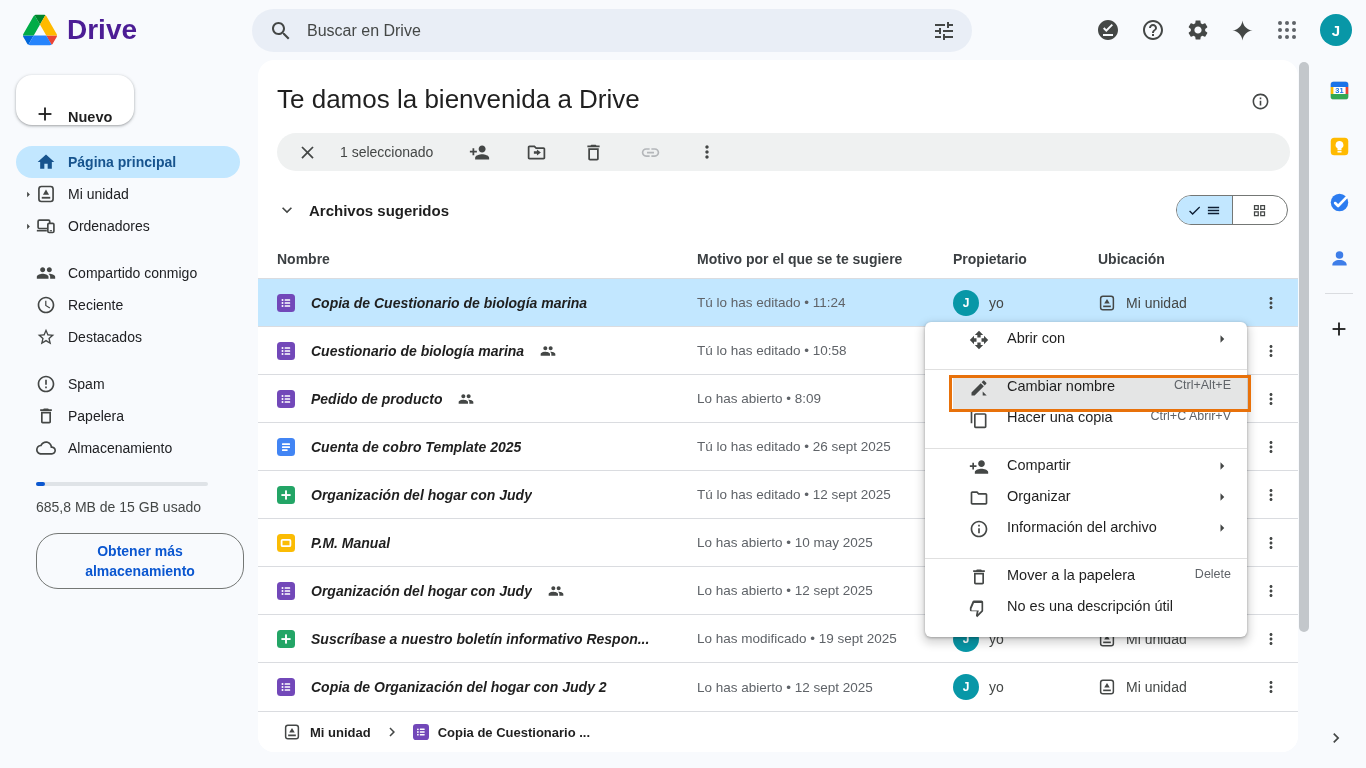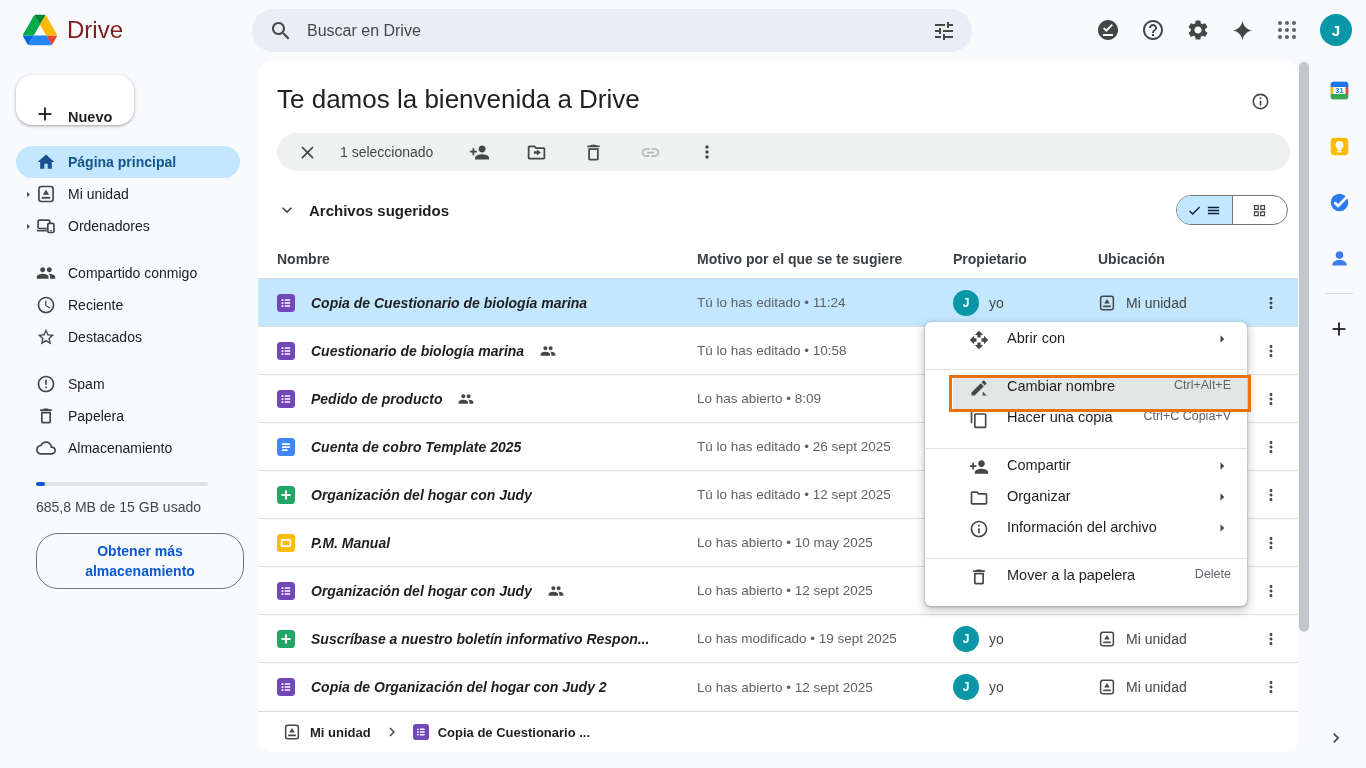--- a/index.html
+++ b/index.html
@@ -3,21 +3,21 @@
 <meta charset="utf-8">
 <style>
   * { margin:0; padding:0; box-sizing:border-box; }
   html,body { width:1366px; height:768px; overflow:hidden; }
   body { font-family:"Liberation Sans", sans-serif; background:#F8FAFD; color:#1F1F1F; }
   #stage { position:relative; width:1366px; height:768px; background:#F8FAFD; }
 
   
   .header { position:absolute; left:0; top:0; width:1366px; height:60px; display:flex; align-items:center; }
   .logo { position:absolute; left:23px; top:0; height:60px; display:flex; align-items:center; gap:10px; }
-  .logo .appname { font-size:24px; color:#7f1d1d; }
+  .logo .appname { font-size:28px; color:#4c1d95;font-weight:bold; }
   .searchbar { position:absolute; left:252px; top:9px; width:720px; height:43px; background:#E9EEF6; border-radius:22px; display:flex; align-items:center; }
   .searchbar .s-ic { margin-left:17px; display:flex; }
   .searchbar input { flex:1; border:none; outline:none; background:transparent; font-size:16px; color:#1F1F1F; margin-left:14px; font-family:"Liberation Sans",sans-serif; }
   .searchbar input::placeholder { color:#444746; opacity:1; }
   .searchbar .t-ic { margin-right:16px; display:flex; cursor:pointer; }
   .hdr-icons { position:absolute; right:14px; top:0; height:60px; display:flex; align-items:center; gap:21px; }
   .hdr-icons .hbtn { display:flex; align-items:center; justify-content:center; cursor:pointer; background:none; border:none; }
   .avatar { width:32px; height:32px; border-radius:50%; background:#0897A7; color:#fff; font-size:15px; font-weight:bold; display:flex; align-items:center; justify-content:center; cursor:pointer; }
 
   
@@ -677,21 +677,21 @@
         </svg>
         <span class="mlabel">Cambiar nombre</span>
         <span class="mshort">Ctrl+Alt+E</span>
         <span class="orange-box"></span>
       </div>
       <div class="mitem">
         <svg width="20" height="20" viewBox="0 0 24 24" style="color:#444746;flex:none;display:block">
           <path fill="currentColor" d="M16 1H4c-1.1 0-2 .9-2 2v14h2V3h12V1zm3 4H8c-1.1 0-2 .9-2 2v14c0 1.1.9 2 2 2h11c1.1 0 2-.9 2-2V7c0-1.1-.9-2-2-2zm0 16H8V7h11v14z"></path>
         </svg>
         <span class="mlabel">Hacer una copia</span>
-        <span class="mshort">Ctrl+C Copia+V</span>
+        <span class="mshort">Ctrl+C Abrir+V</span>
       </div>
       <div class="mdivider"></div>
       <div class="mitem">
         <svg width="20" height="20" viewBox="0 0 24 24" style="color:#444746;flex:none;display:block">
           <path fill="currentColor" d="M15 12c2.21 0 4-1.79 4-4s-1.79-4-4-4-4 1.79-4 4 1.79 4 4 4zm-9-2V7H4v3H1v2h3v3h2v-3h3v-2H6zm9 4c-2.67 0-8 1.34-8 4v2h16v-2c0-2.66-5.33-4-8-4z"></path>
         </svg>
         <span class="mlabel">Compartir</span>
         <span class="marrow">
           <svg width="18" height="18" viewBox="0 0 24 24" style="color:#444746;flex:none;display:block">
             <path fill="currentColor" d="M10 17l5-5-5-5v10z"></path>
@@ -721,20 +721,26 @@
           </svg>
         </span>
       </div>
       <div class="mdivider"></div>
       <div class="mitem">
         <svg width="20" height="20" viewBox="0 0 24 24" style="color:#444746;flex:none;display:block">
           <path fill="currentColor" d="M6 19c0 1.1.9 2 2 2h8c1.1 0 2-.9 2-2V7H6v12zM8 9h8v10H8V9zm7.5-5l-1-1h-5l-1 1H5v2h14V4h-3.5z"></path>
         </svg>
         <span class="mlabel">Mover a la papelera</span>
         <span class="mshort">Delete</span>
+      </div>
+      <div class="mitem">
+        <svg width="20" height="20" viewBox="0 0 24 24" style="color:#444746;flex:none;display:block">
+          <path fill="currentColor" d="M15 3H6c-.83 0-1.54.5-1.84 1.22l-3.02 7.05c-.09.23-.14.47-.14.73v2c0 1.1.9 2 2 2h6.31l-.95 4.57-.03.32c0 .41.17.79.44 1.06L9.83 23l6.59-6.59c.36-.36.58-.86.58-1.41V5c0-1.1-.9-2-2-2zm0 12l-4.34 4.34L11.77 15H3v-2l3-7h9v9z"></path>
+        </svg>
+        <span class="mlabel">No es una descripción útil</span>
       </div>
     </div>
 
   <div class="scrollbar"></div>
   <div class="sidepanel">
     <button class="sp-btn" style="margin-top:20px">
         <span>
           <svg width="21" height="21" viewBox="0 0 24 24" style="color:#444746;flex:none;display:block">
             <rect x="2" y="2" width="20" height="20" rx="3" fill="#fff" stroke="#DADCE0" stroke-width="1"></rect>
             <path d="M2 5a3 3 0 013-3h14a3 3 0 013 3v3H2z" fill="#1A73E8"></path>

